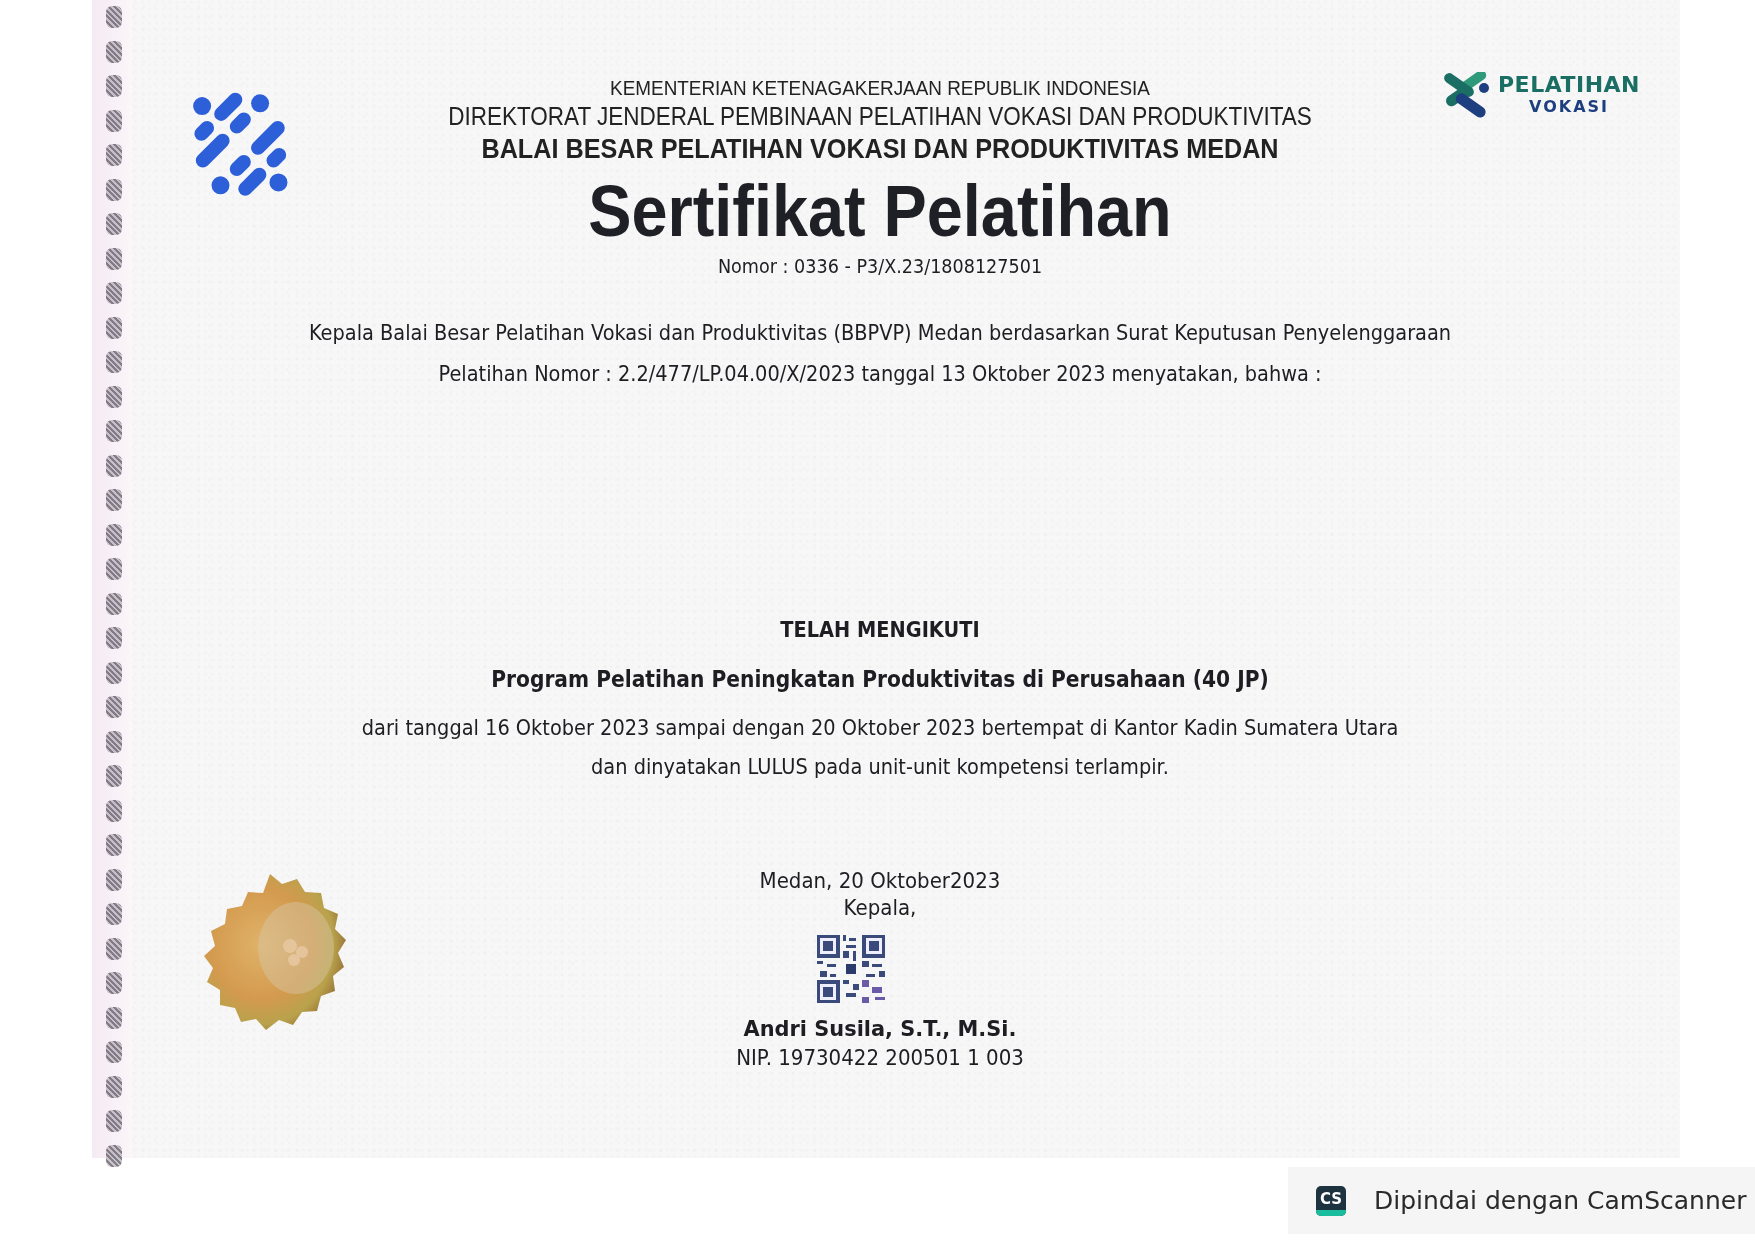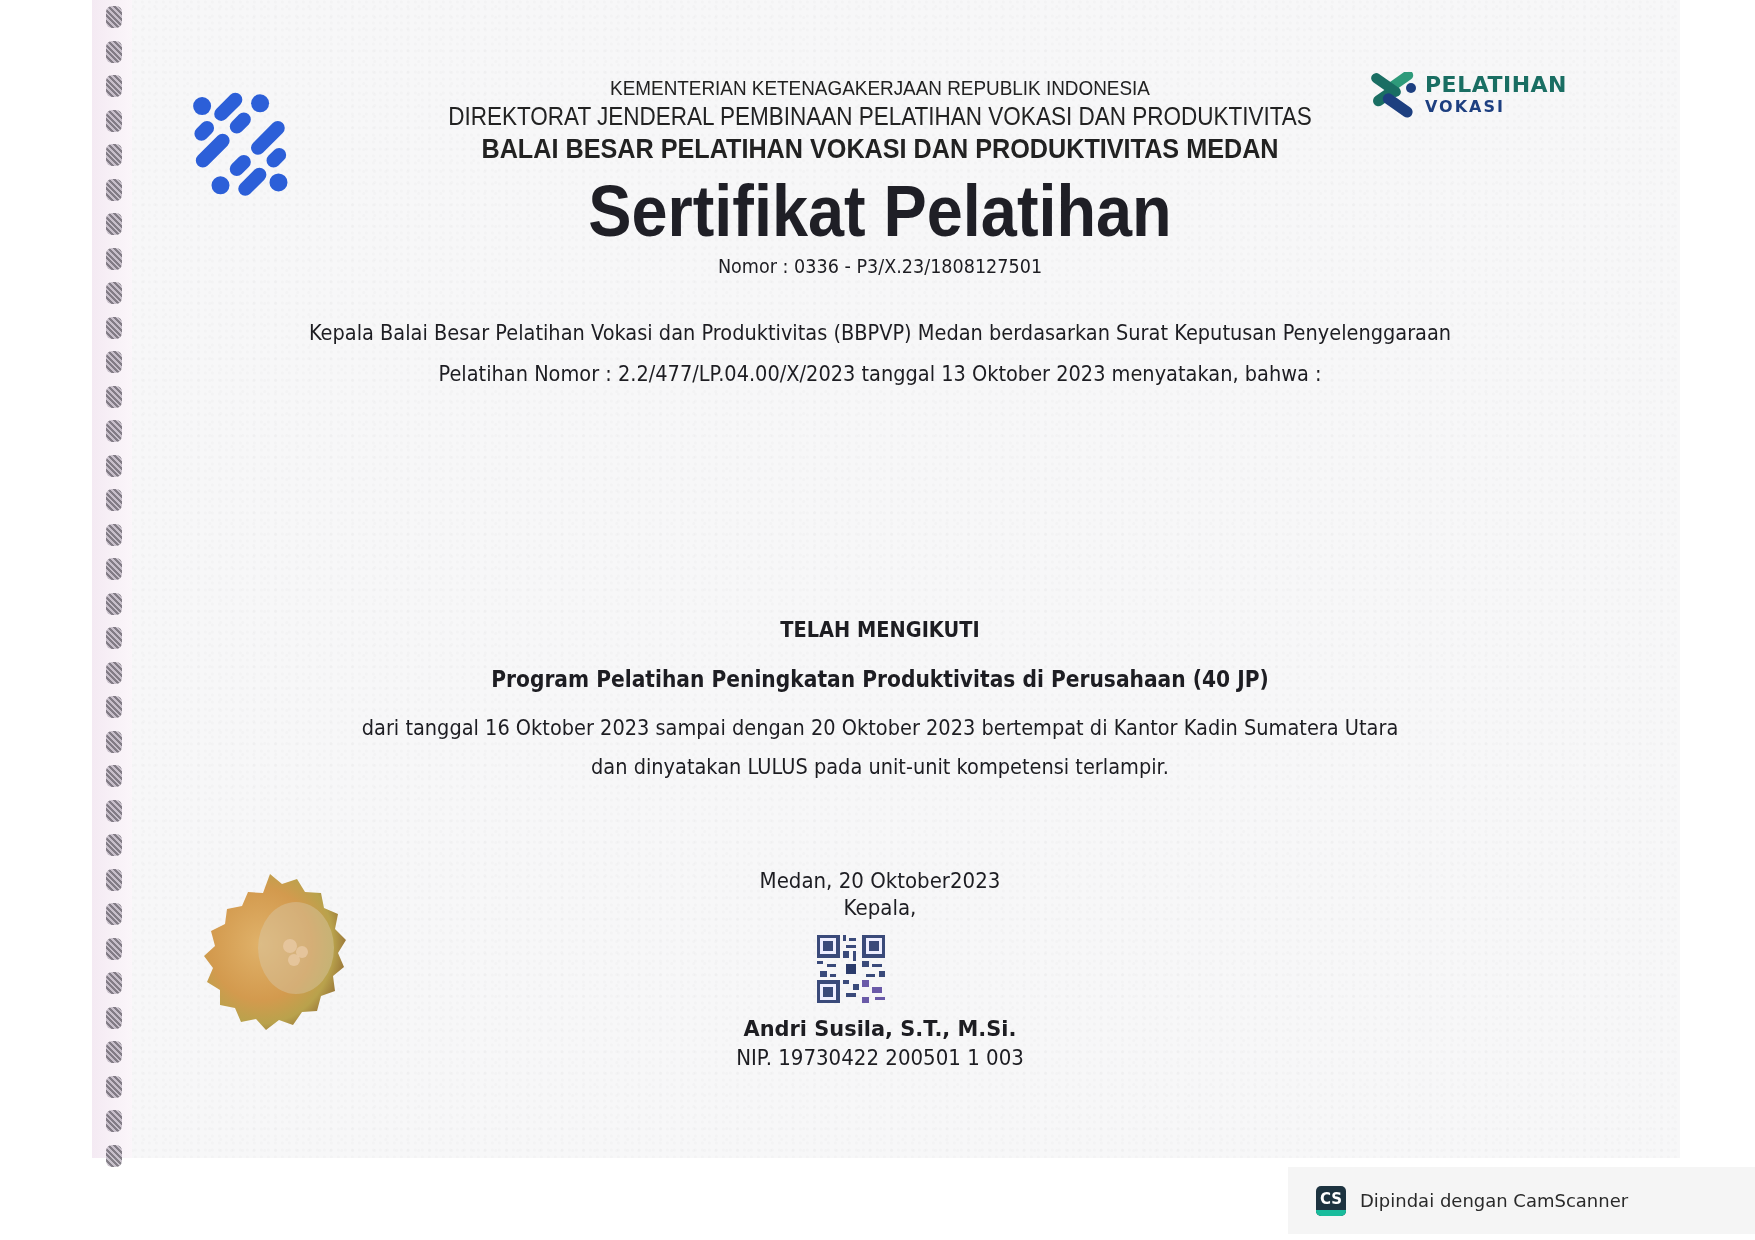--- a/index.html
+++ b/index.html
@@ -18,21 +18,21 @@
     position: absolute; left: 92px; top: 0; width: 40px; height: 1158px;
     background: linear-gradient(90deg, #f4eaf3, #fbf6fa);
   }
   .hole {
     position: absolute; left: 14px; width: 16px; height: 22px; border-radius: 6px;
     background: repeating-linear-gradient(45deg, #5b5560 0 2px, #b7aebb 2px 4px);
     opacity: 0.75;
   }
 
   .logo-left { position: absolute; left: 176px; top: 80px; width: 130px; height: 130px; }
-  .logo-right { position: absolute; left: 1367px; top: 72px; display: flex; align-items: center; gap: 6px; }
+  .logo-right { position: absolute; left: 1440px; top: 72px; display: flex; align-items: center; gap: 6px; text-align: center; }
   .logo-right .txt { display: flex; flex-direction: column; line-height: 22px; }
   .logo-right .t1 { font-family: "DejaVu Sans", sans-serif; font-size: 22px; font-weight: bold; color: #1a6e63; letter-spacing: 0.5px; }
   .logo-right .t2 { font-family: "DejaVu Sans", sans-serif; font-size: 16px; font-weight: bold; color: #1d3f80; letter-spacing: 2px; }
 
   .header { position: absolute; left: 380px; width: 1000px; text-align: center; font-family: "Liberation Sans", sans-serif; color: #222; }
   .h-ministry { top: 76px; font-size: 21px; transform: scaleX(0.9); }
   .h-directorate { top: 102px; font-size: 25px; transform: scaleX(0.9); }
   .h-balai { top: 133px; font-size: 28px; font-weight: bold; transform: scaleX(0.9); }
   .title { position: absolute; left: 380px; width: 1000px; top: 170px; text-align: center; font-family: "Liberation Sans", sans-serif; font-size: 72px; font-weight: bold; color: #1f1f26; transform: scaleX(0.9); }
   .nomor { position: absolute; left: 380px; width: 1000px; top: 254px; text-align: center; font-size: 20px; transform: scaleX(0.88); }
@@ -56,26 +56,26 @@
   .s-date { top: 868px; font-size: 22px; transform: scaleX(0.9); }
   .s-role { top: 895px; font-size: 22px; transform: scaleX(0.9); }
   .qr { position: absolute; left: 817px; top: 935px; width: 68px; height: 68px; }
   .s-name { top: 1016px; font-size: 22px; font-weight: bold; transform: scaleX(0.95); }
   .s-nip { top: 1045px; font-size: 22px; transform: scaleX(0.9); }
 
   .seal { position: absolute; left: 178px; top: 868px; width: 184px; height: 184px; }
 
   .camscanner {
     position: absolute; left: 1288px; top: 1167px; width: 467px; height: 67px;
-    background: #f5f5f5; display: flex; align-items: center; padding-left: 28px; gap: 14px;
+    background: #f5f5f5; display: flex; align-items: center; padding-left: 28px; gap: 28px;
   }
   .cs-icon { width: 30px; height: 30px; border-radius: 5px; background: #1d3340; position: relative; overflow: hidden;
     color: #fff; font-weight: bold; font-size: 15px; font-family: "DejaVu Sans", sans-serif; display: flex; align-items: center; justify-content: center; padding-bottom: 4px; }
   .cs-icon::after { content: ""; position: absolute; left: 0; right: 0; bottom: 0; height: 6px; background: #19bc9c; }
-  .cs-text { font-family: "DejaVu Sans", sans-serif; font-size: 18px; color: #2a2a2a; }
+  .cs-text { font-family: "DejaVu Sans", sans-serif; font-size: 25px; color: #2a2a2a; }
 </style>
 </head>
 <body>
 
 <div class="paper"></div>
 <div class="binding" id="binding">
     <div class="hole" style="top: 6px;"></div>
     <div class="hole" style="top: 40.5px;"></div>
     <div class="hole" style="top: 75px;"></div>
     <div class="hole" style="top: 109.5px;"></div>

